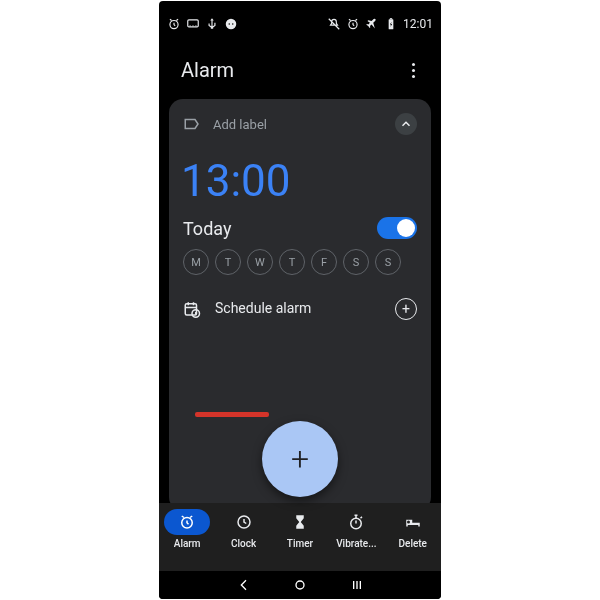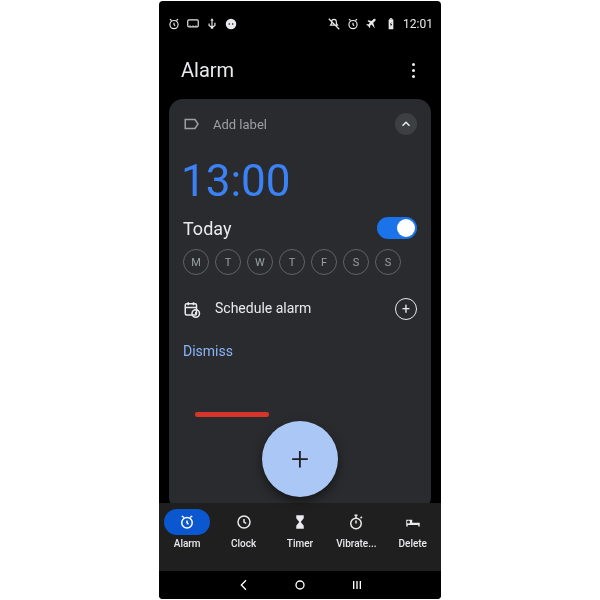--- a/index.html
+++ b/index.html
@@ -241,21 +241,20 @@
         </span>
         <span>Schedule alarm</span>
       </div>
       <div class="plus-circle">+</div>
     </div>
 
 
 
     <div class="red-underline"></div>
 
-    <div class="dismiss">Dismiss</div>
 
 
   </div>
 
   <div class="fab">
     <span>+</span>
   </div>
 
   <div class="bottom-nav">
     <div class="nav-item">

